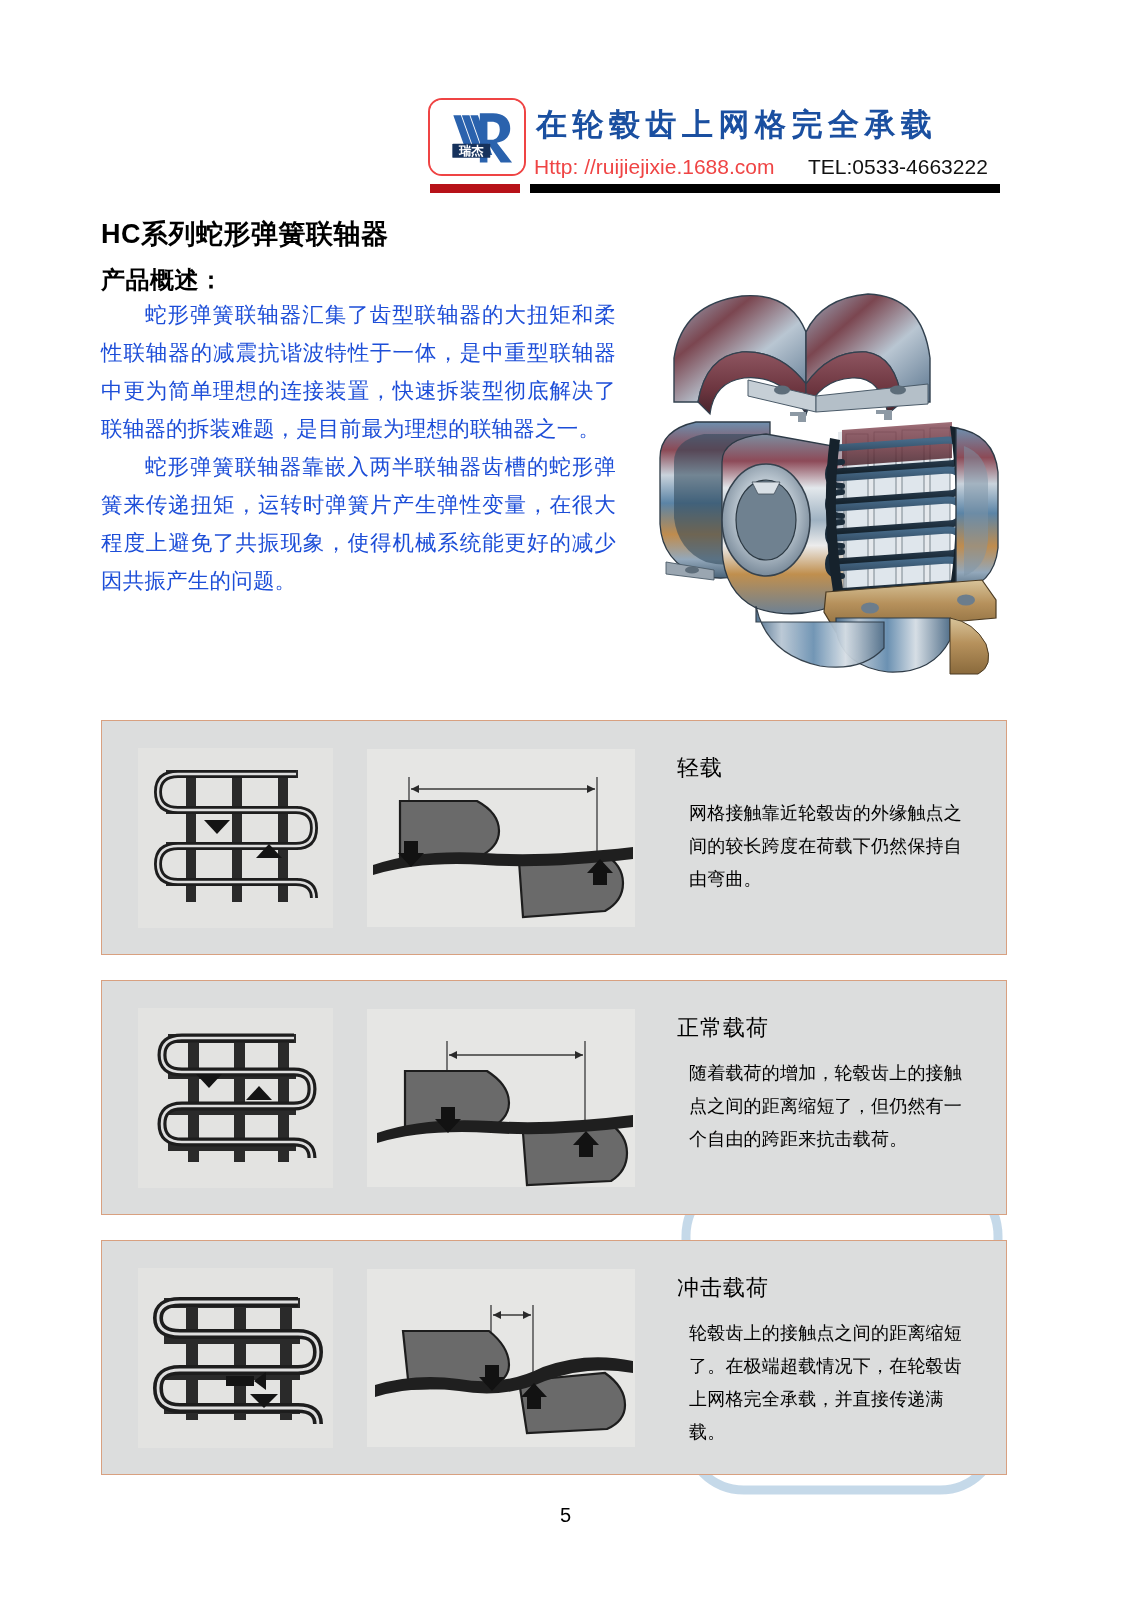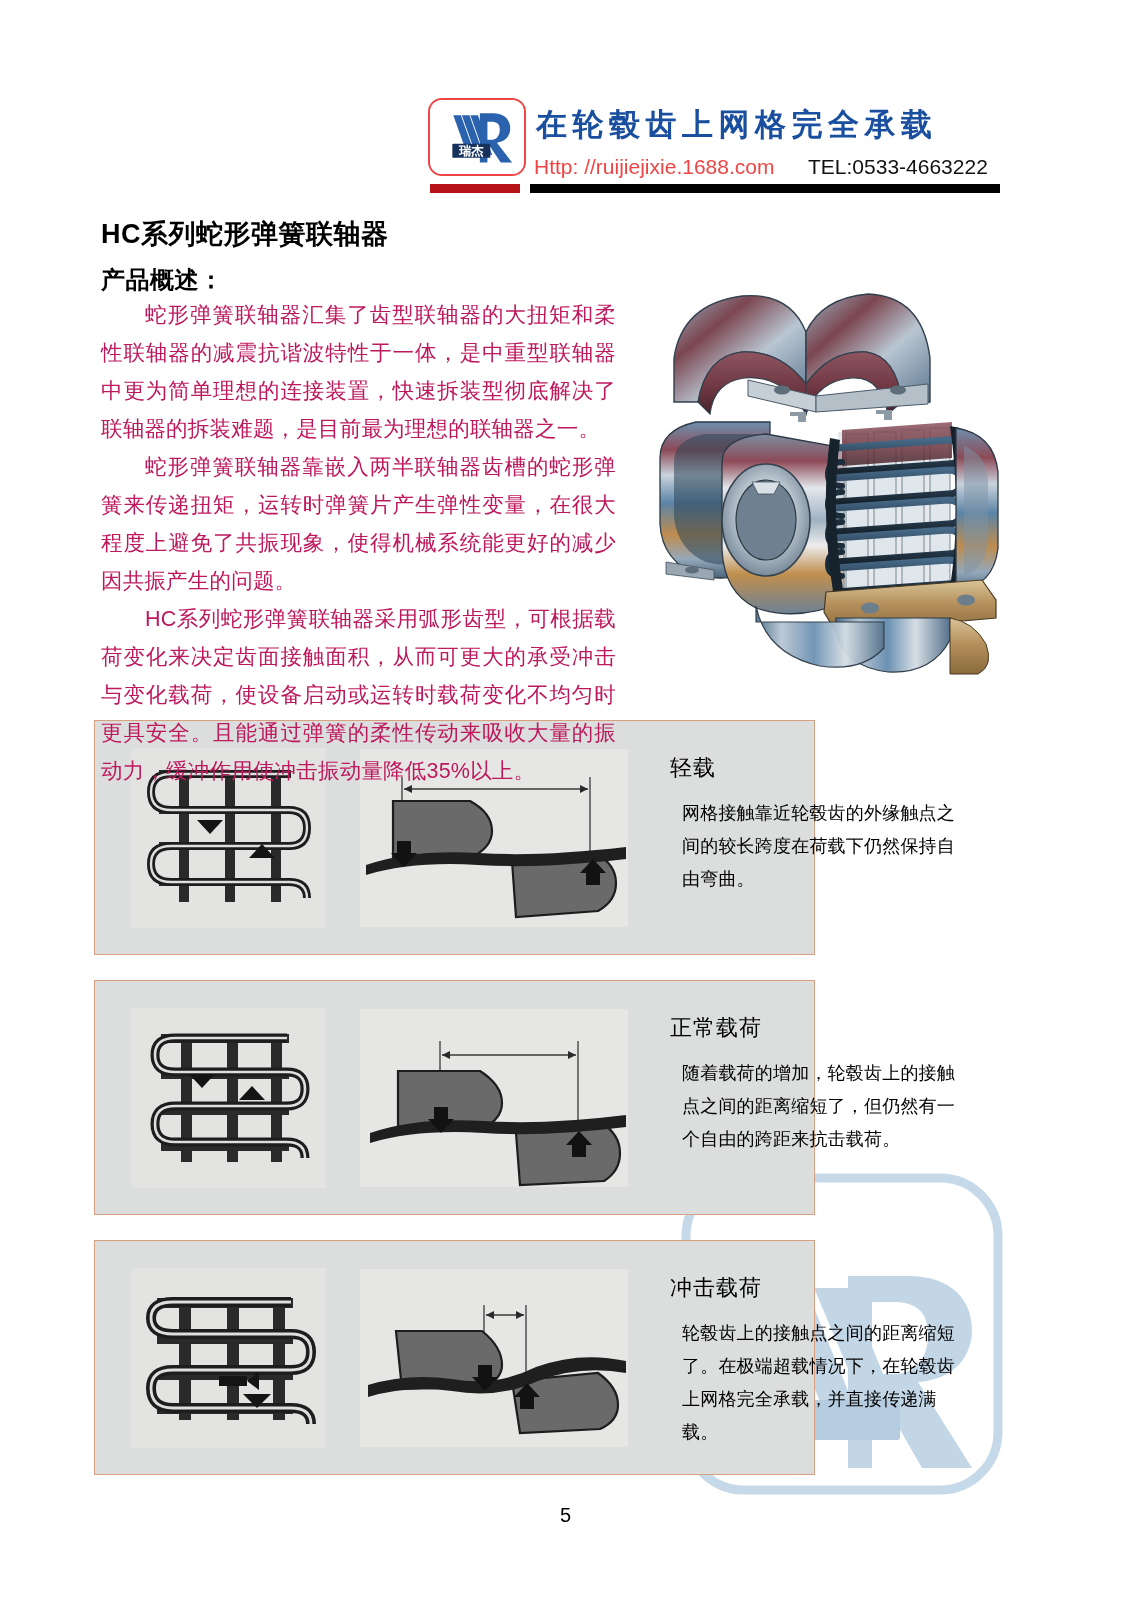--- a/index.html
+++ b/index.html
@@ -123,43 +123,43 @@
   .body-col {
     position: absolute;
     left: 101px;
     top: 296px;
     width: 515px;
     z-index: 2;
   }
   .para {
     font-size: 21.5px;
     line-height: 38px;
-    color: #be185d;
+    color: #1d4ed8;
     text-align: justify;
     text-indent: 2.05em;
     margin: 0 0 0 0;
     letter-spacing: 0.2px;
   }
 
   
   .product-img {
     position: absolute;
     left: 630px;
     top: 262px;
     width: 385px;
     height: 420px;
     z-index: 2;
   }
   .product-img svg { display:block; width:100%; height:100%; }
 
   
   .panel {
     position: absolute;
-    left: 94px;
-    width: 721px;
+    left: 101px;
+    width: 906px;
     background: #dcdddd;
     border: 1.6px solid #d8a080;
     box-sizing: border-box;
     z-index: 1;
   }
   #panel-0 { top: 720px;  height: 235px; }
   #panel-1 { top: 980px;  height: 235px; }
   #panel-2 { top: 1240px; height: 235px; }
 
   .panel-mesh {
@@ -258,21 +258,20 @@
   <div class="rule-black"></div>
 </div>
 
 <div class="page-title">HC系列蛇形弹簧联轴器</div>
 
 <div class="section-label">产品概述：</div>
 
 <div class="body-col">
   <p class="para">蛇形弹簧联轴器汇集了齿型联轴器的大扭矩和柔性联轴器的减震抗谐波特性于一体，是中重型联轴器中更为简单理想的连接装置，快速拆装型彻底解决了联轴器的拆装难题，是目前最为理想的联轴器之一。</p>
   <p class="para">蛇形弹簧联轴器靠嵌入两半联轴器齿槽的蛇形弹簧来传递扭矩，运转时弹簧片产生弹性变量，在很大程度上避免了共振现象，使得机械系统能更好的减少因共振产生的问题。</p>
-  <p class="para">HC系列蛇形弹簧联轴器采用弧形齿型，可根据载荷变化来决定齿面接触面积，从而可更大的承受冲击与变化载荷，使设备启动或运转时载荷变化不均匀时更具安全。且能通过弹簧的柔性传动来吸收大量的振动力，缓冲作用使冲击振动量降低35%以上。</p>
 </div>
 
 <div class="product-img">
   <svg viewBox="0 0 385 420" xmlns="http://www.w3.org/2000/svg">
     <defs>
       <linearGradient id="gSteelV" x1="0" y1="0" x2="0" y2="1">
         <stop offset="0%" stop-color="#6e8fae"></stop>
         <stop offset="18%" stop-color="#8c4a56"></stop>
         <stop offset="34%" stop-color="#c9d3dc"></stop>
         <stop offset="52%" stop-color="#5b84a6"></stop>

